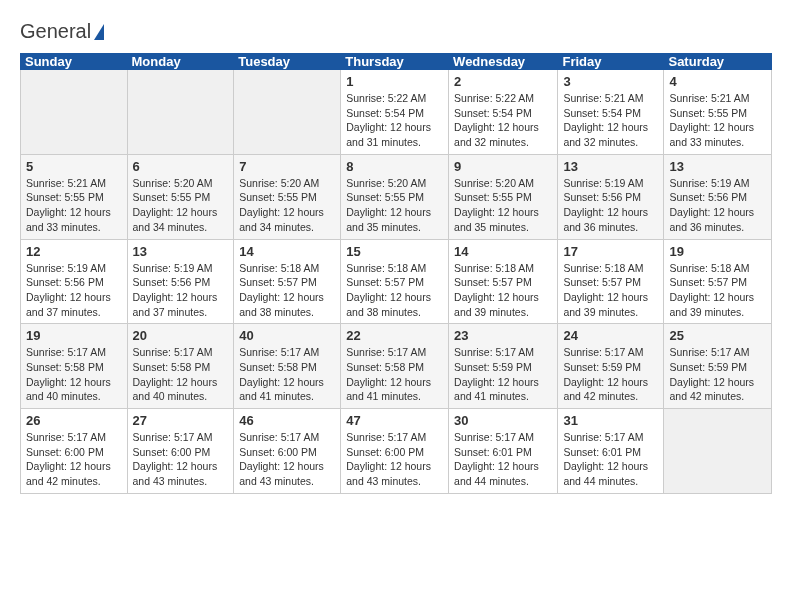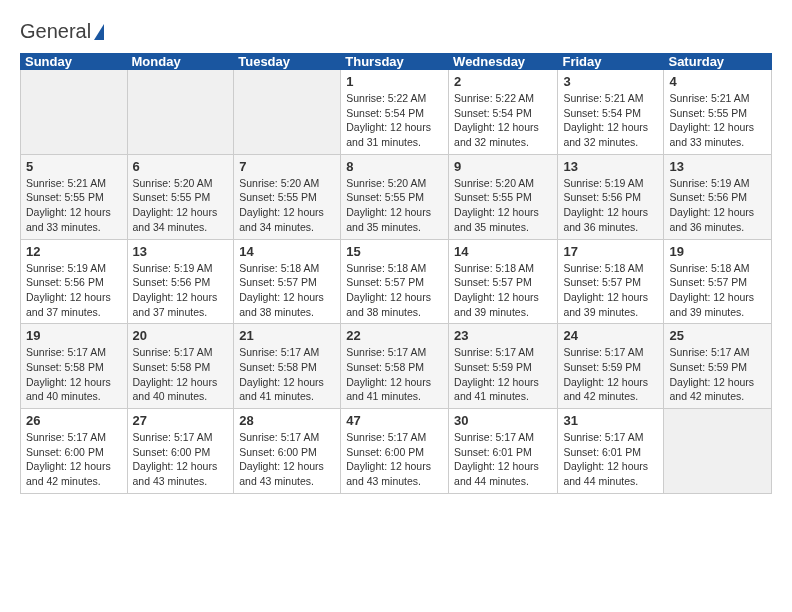--- a/index.html
+++ b/index.html
@@ -253,21 +253,21 @@
 and 40 minutes.</div>
         </td>
         <td>
           <div class="day-number">20</div>
           <div class="day-info" style="white-space: pre-line;">Sunrise: 5:17 AM
 Sunset: 5:58 PM
 Daylight: 12 hours
 and 40 minutes.</div>
         </td>
         <td>
-          <div class="day-number">21</div>
+          <div class="day-number">40</div>
           <div class="day-info" style="white-space: pre-line;">Sunrise: 5:17 AM
 Sunset: 5:58 PM
 Daylight: 12 hours
 and 41 minutes.</div>
         </td>
         <td>
           <div class="day-number">22</div>
           <div class="day-info" style="white-space: pre-line;">Sunrise: 5:17 AM
 Sunset: 5:58 PM
 Daylight: 12 hours
@@ -304,21 +304,21 @@
 and 42 minutes.</div>
         </td>
         <td>
           <div class="day-number">27</div>
           <div class="day-info" style="white-space: pre-line;">Sunrise: 5:17 AM
 Sunset: 6:00 PM
 Daylight: 12 hours
 and 43 minutes.</div>
         </td>
         <td>
-          <div class="day-number">28</div>
+          <div class="day-number">46</div>
           <div class="day-info" style="white-space: pre-line;">Sunrise: 5:17 AM
 Sunset: 6:00 PM
 Daylight: 12 hours
 and 43 minutes.</div>
         </td>
         <td>
           <div class="day-number">47</div>
           <div class="day-info" style="white-space: pre-line;">Sunrise: 5:17 AM
 Sunset: 6:00 PM
 Daylight: 12 hours

